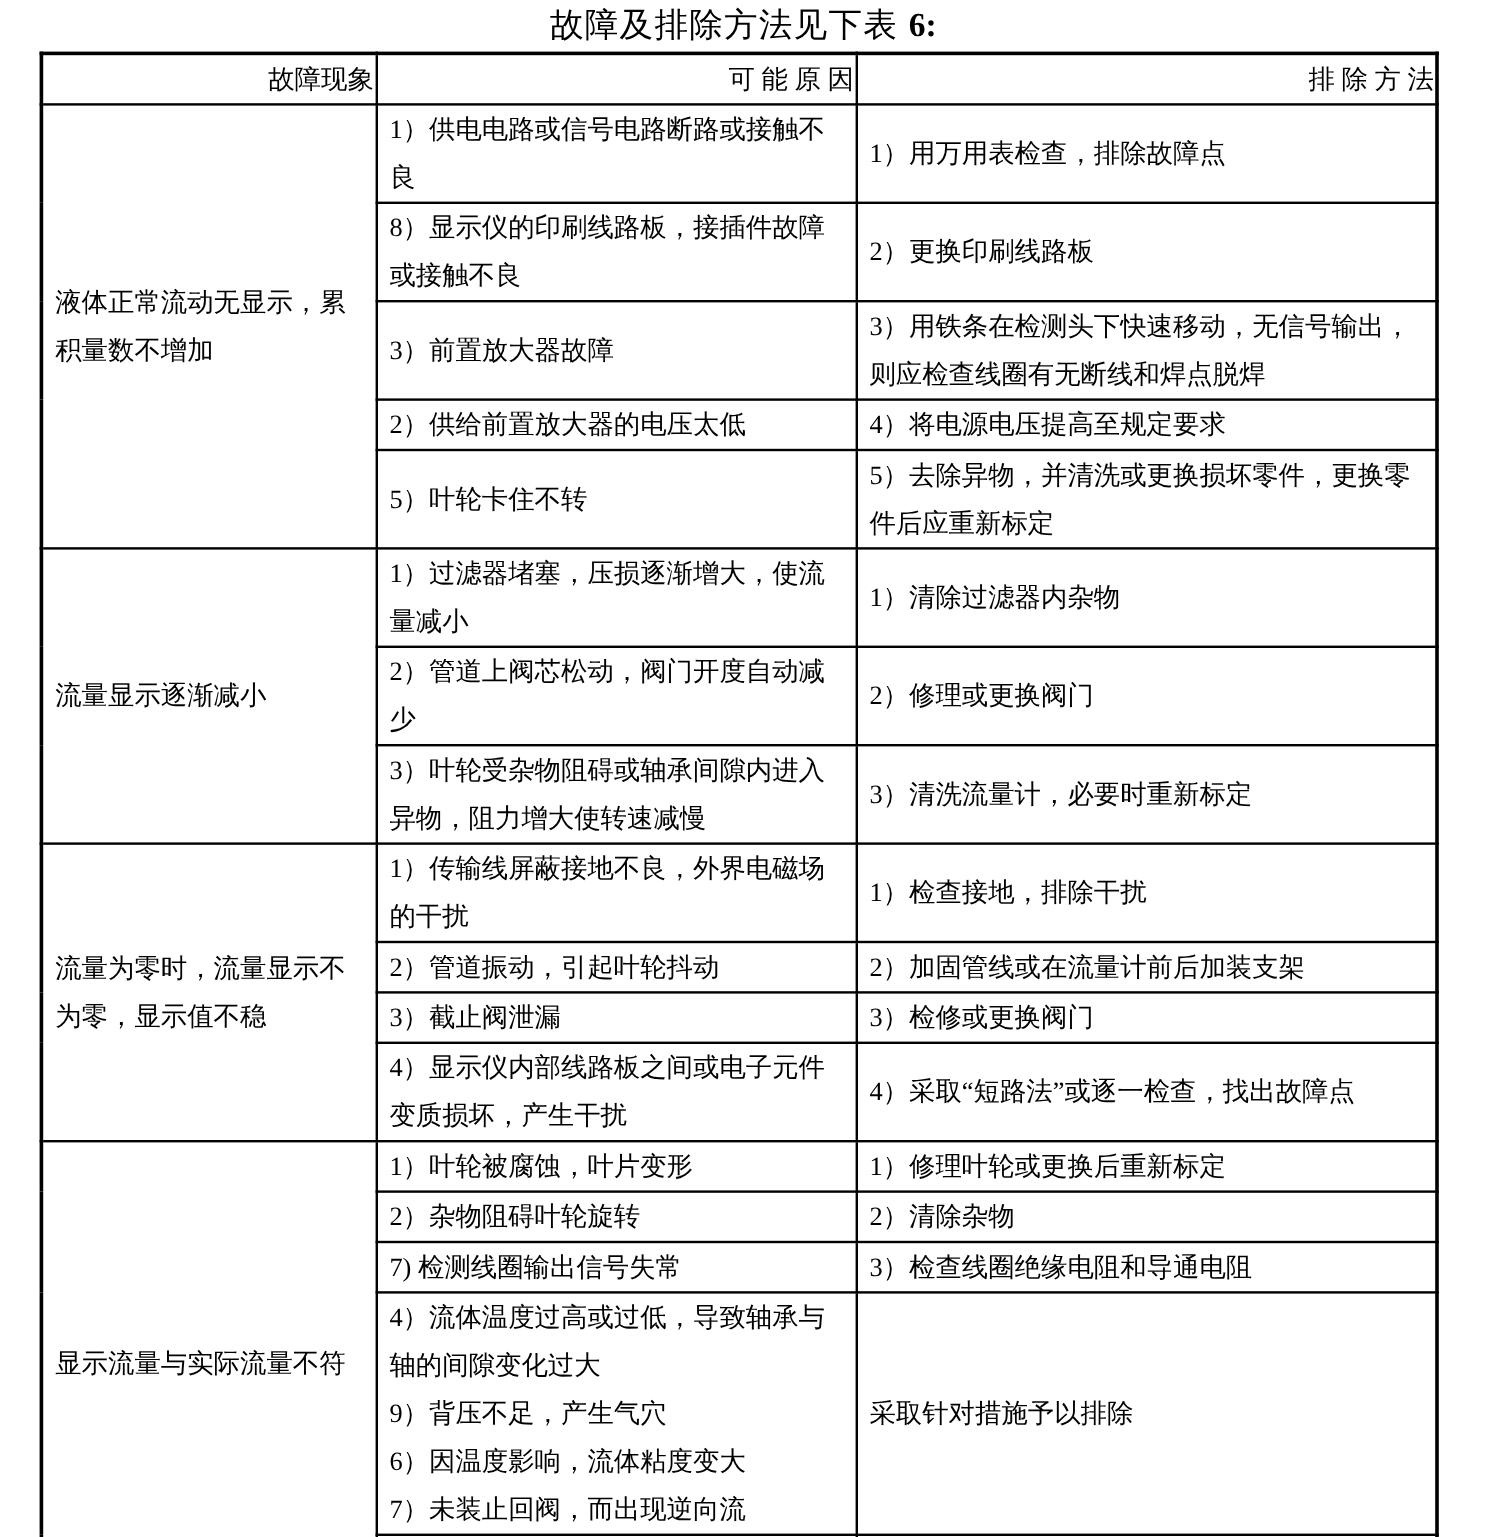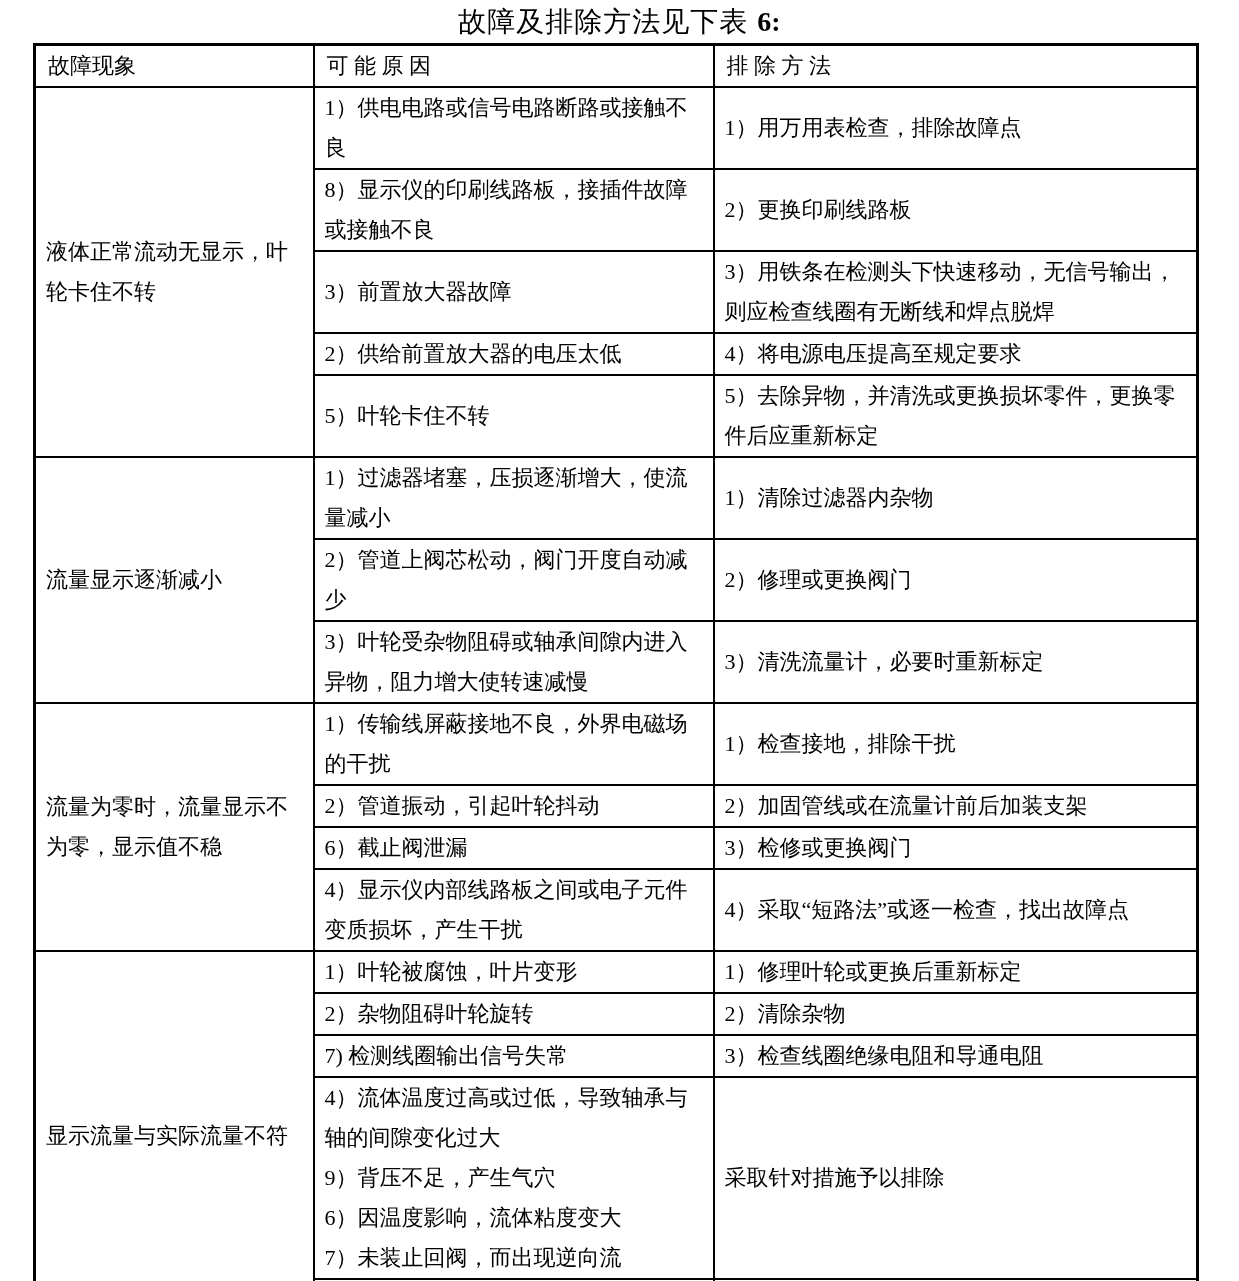--- a/index.html
+++ b/index.html
@@ -40,22 +40,22 @@
     font-size: 22px;
     font-weight: normal;
     line-height: 40px;
     padding: 0 10px;
     vertical-align: middle;
     text-align: left;
     white-space: pre-line;
     overflow: hidden;
   }
   .fault-table th {
-    text-align: left;
-    padding: 0 12px;
+    text-align: right;
+    padding: 0 1px;
   }
 </style>
 </head>
 <body>
 
 <div class="page-title"><span>故障及排除方法见下表</span><span class="title-number">6:</span></div>
 
 <table class="fault-table">
   <colgroup>
     <col style="width:279px">
@@ -63,21 +63,21 @@
     <col style="width:484px">
   </colgroup>
   <tbody>
       <tr style="height:39px">
     <th>故障现象</th>
     <th>可 能 原 因</th>
     <th>排 除 方 法</th>
   </tr>
 
   <tr style="height:78px">
-    <td rowspan="5">液体正常流动无显示，叶轮卡住不转</td>
+    <td rowspan="5">液体正常流动无显示，累积量数不增加</td>
     <td>1）供电电路或信号电路断路或接触不良</td>
     <td>1）用万用表检查，排除故障点</td>
   </tr>
   <tr style="height:80px">
     <td>8）显示仪的印刷线路板，接插件故障或接触不良</td>
     <td>2）更换印刷线路板</td>
   </tr>
   <tr style="height:82px">
     <td>3）前置放大器故障</td>
     <td>3）用铁条在检测头下快速移动，无信号输出，则应检查线圈有无断线和焊点脱焊</td>
@@ -108,21 +108,21 @@
   <tr style="height:77px">
     <td rowspan="4">流量为零时，流量显示不为零，显示值不稳</td>
     <td>1）传输线屏蔽接地不良，外界电磁场的干扰</td>
     <td>1）检查接地，排除干扰</td>
   </tr>
   <tr style="height:41px">
     <td>2）管道振动，引起叶轮抖动</td>
     <td>2）加固管线或在流量计前后加装支架</td>
   </tr>
   <tr style="height:40px">
-    <td>6）截止阀泄漏</td>
+    <td>3）截止阀泄漏</td>
     <td>3）检修或更换阀门</td>
   </tr>
   <tr style="height:79px">
     <td>4）显示仪内部线路板之间或电子元件变质损坏，产生干扰</td>
     <td>4）采取“短路法”或逐一检查，找出故障点</td>
   </tr>
 
   <tr style="height:41px">
     <td rowspan="5">显示流量与实际流量不符</td>
     <td>1）叶轮被腐蚀，叶片变形</td>

